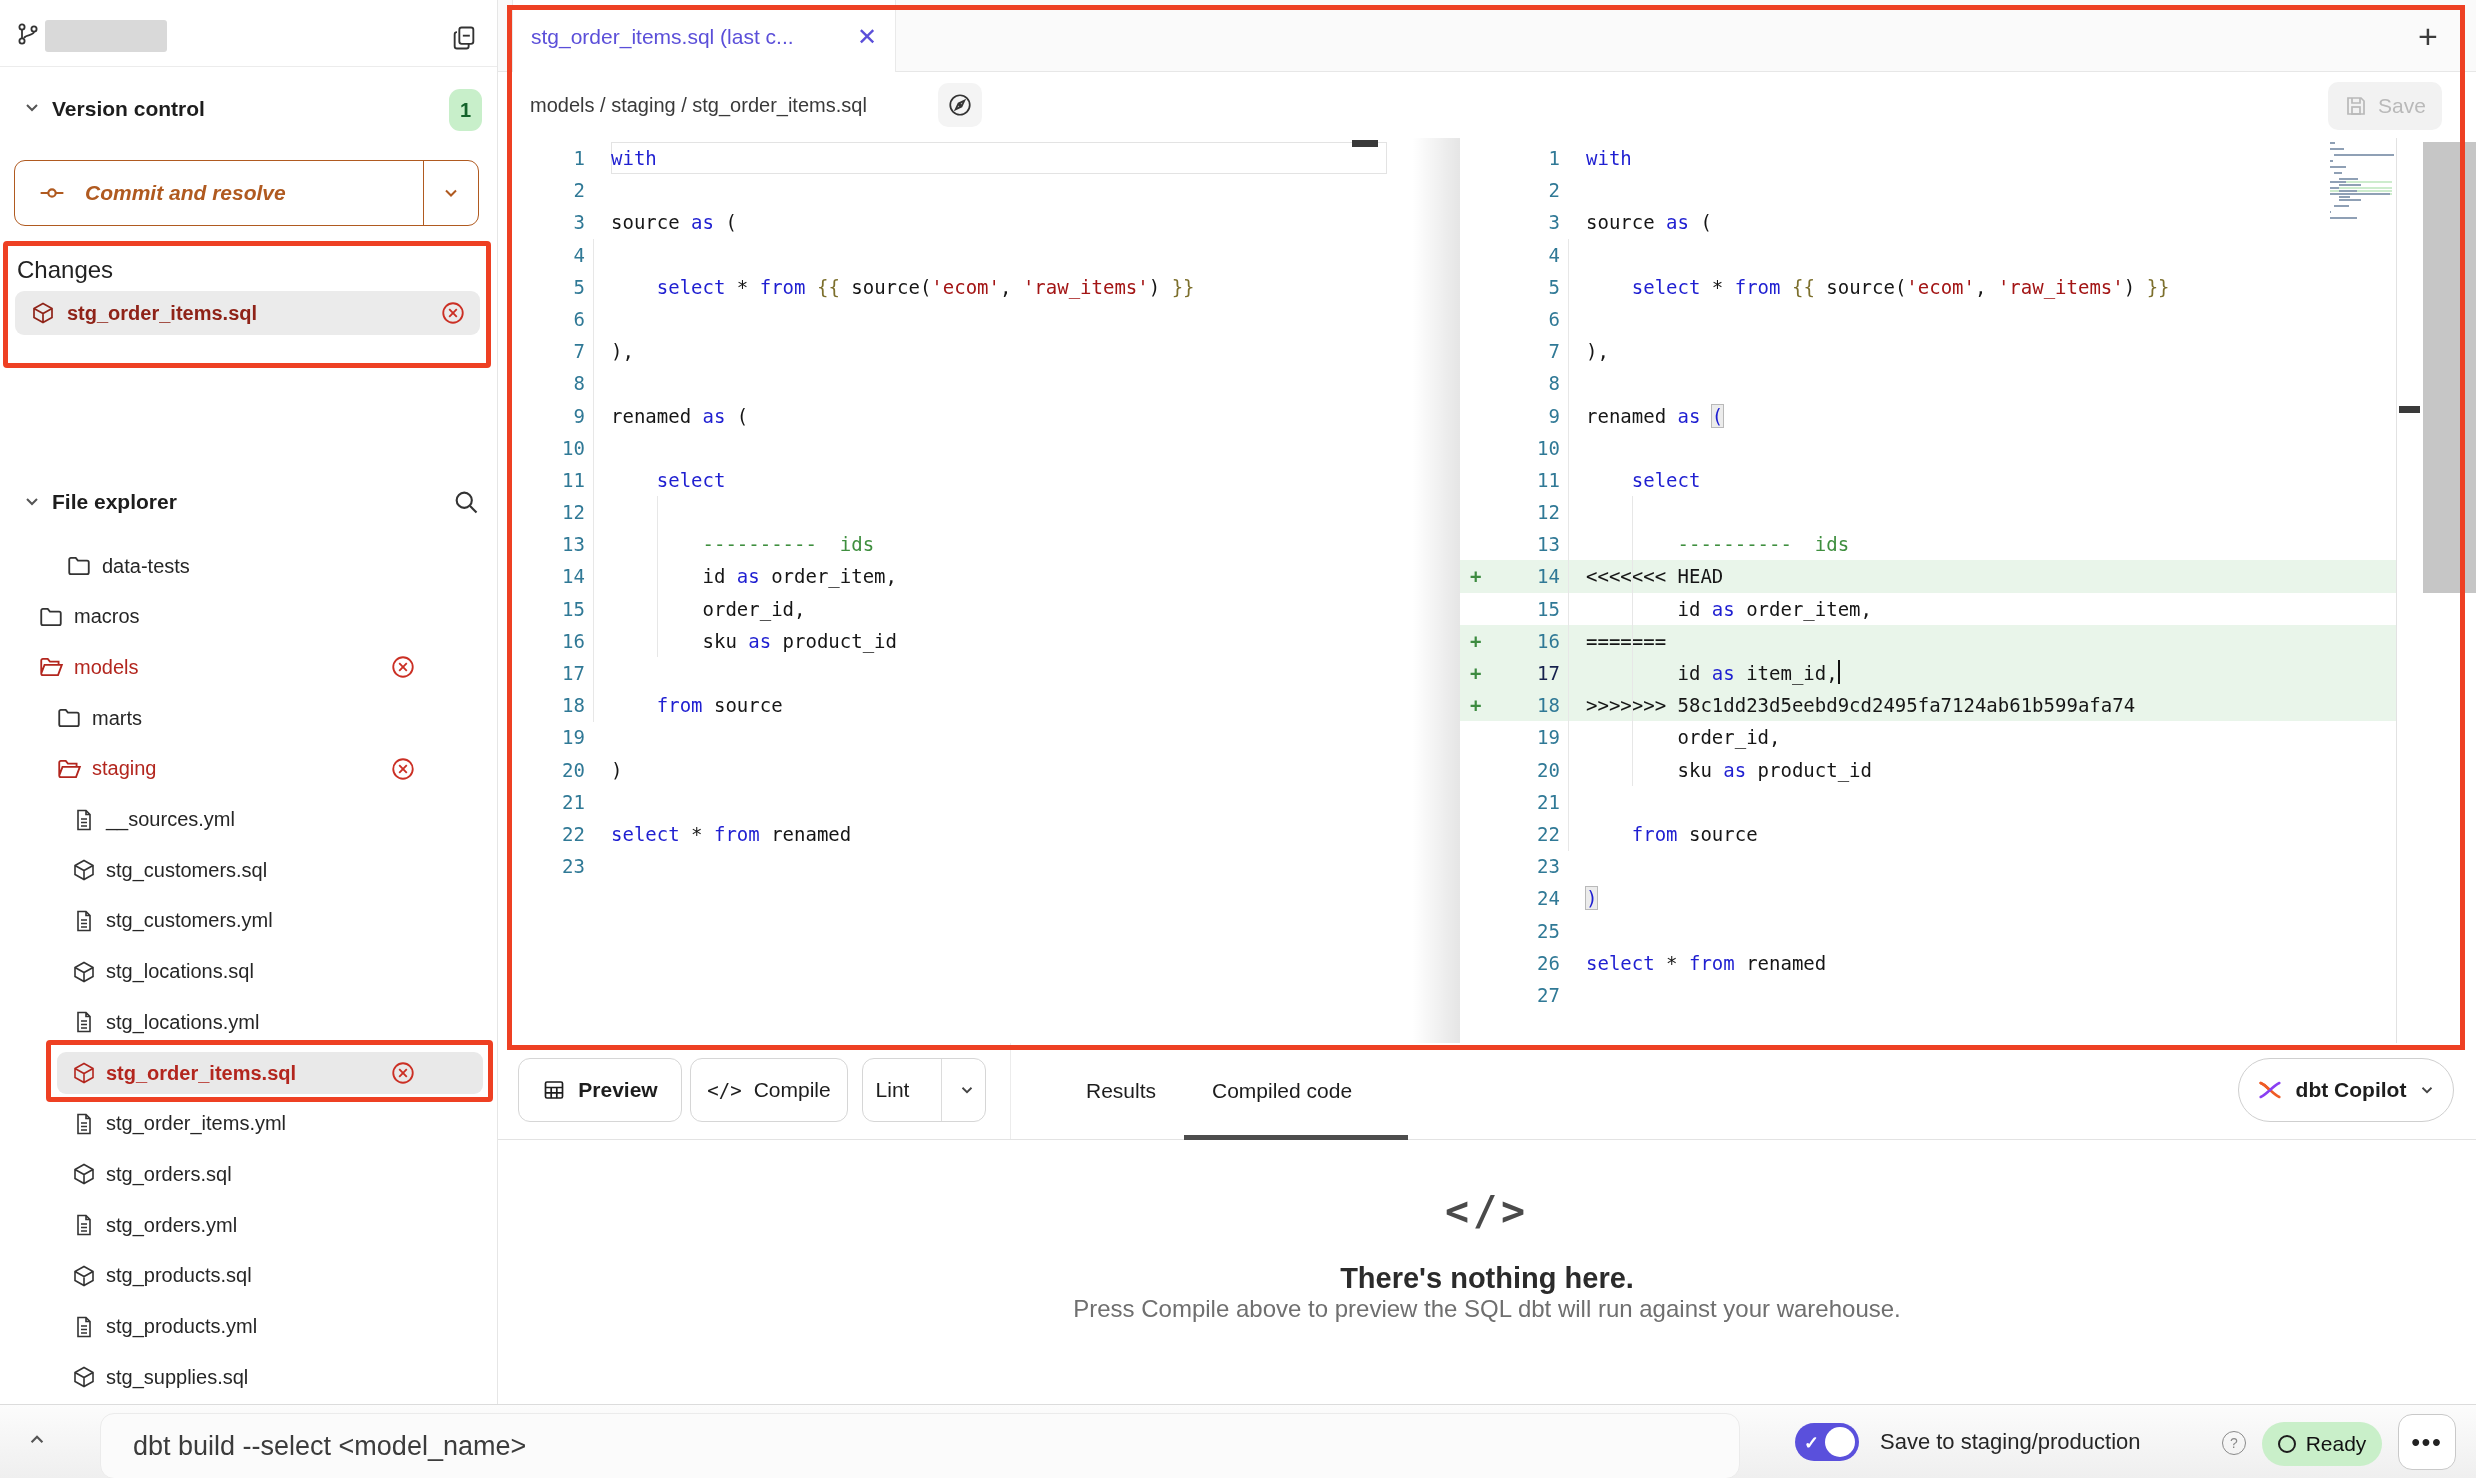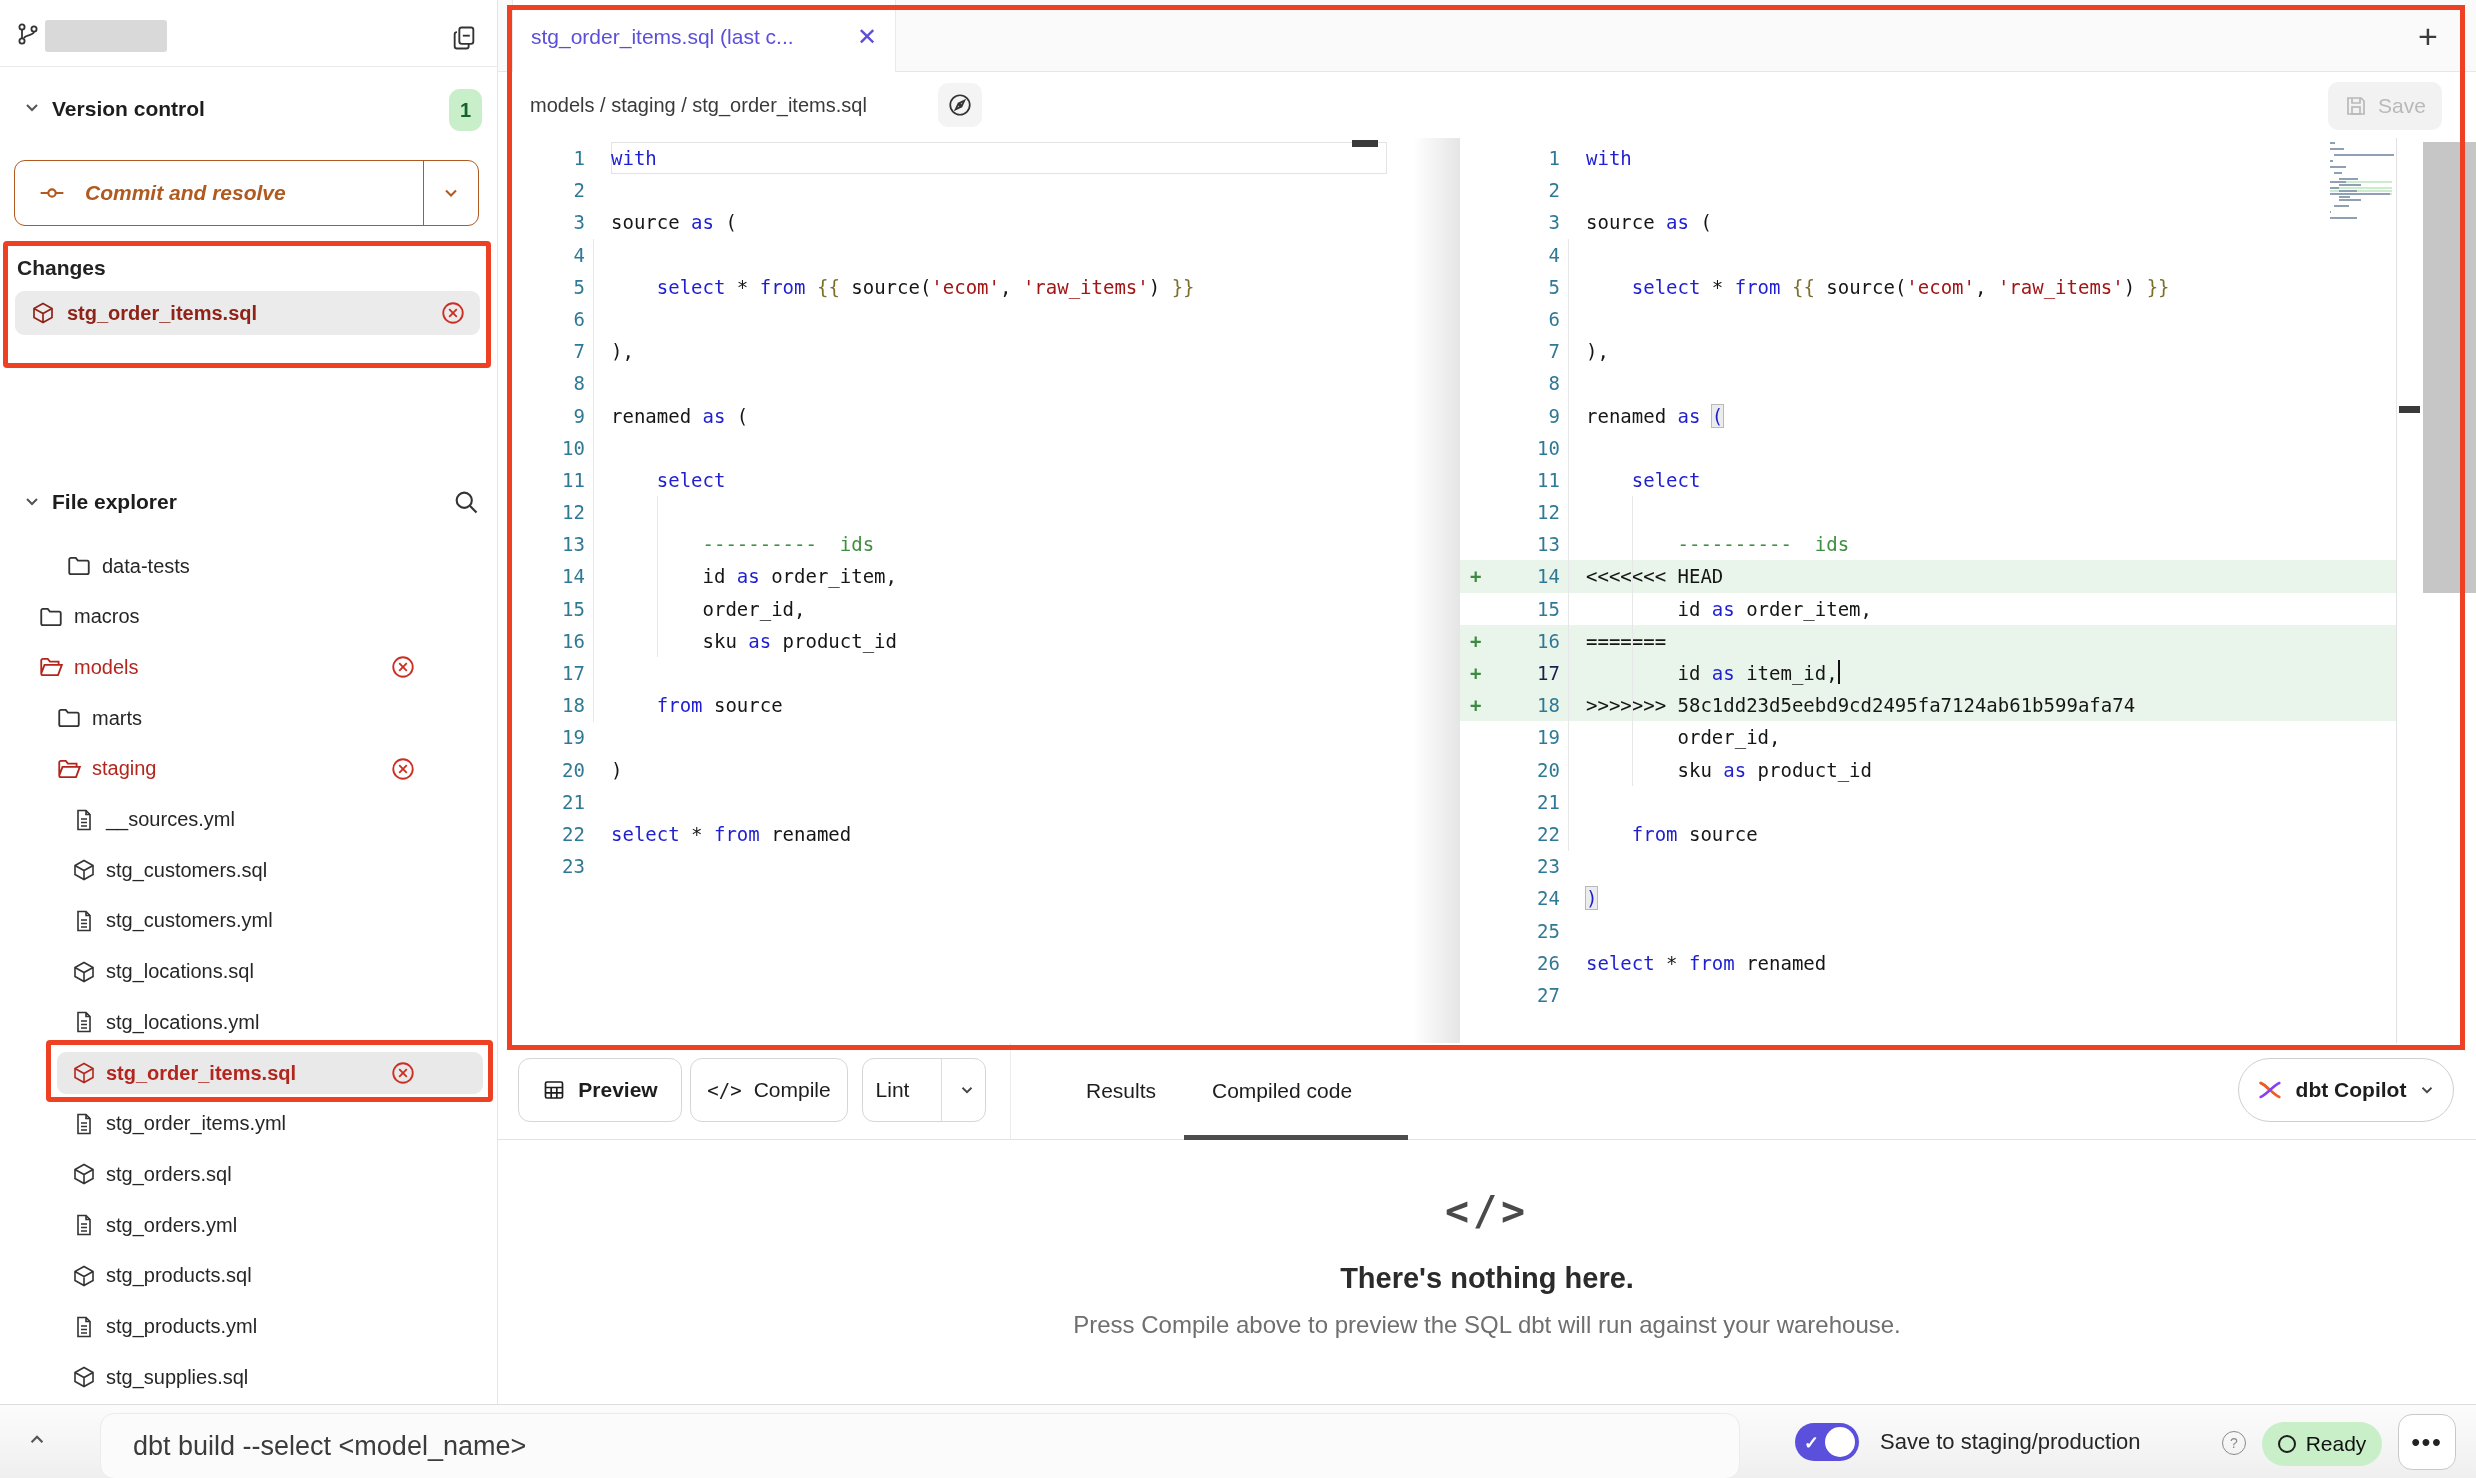--- a/index.html
+++ b/index.html
@@ -13,21 +13,21 @@
   .sb-header{position:absolute;left:0;top:0;width:100%;height:66px;border-bottom:1px solid #ececec;}
   .redact{position:absolute;left:45px;top:20px;width:122px;height:32px;background:#d9d9d9;border-radius:3px;}
   .sec-title{font-size:21px;font-weight:bold;color:#1d1d1d;}
   .badge{position:absolute;left:449px;top:89px;width:33px;height:42px;background:var(--badge-bg);
          border-radius:11px;display:flex;align-items:center;justify-content:center;font-size:20px;color:#14632b;font-weight:bold;}
   .commit-btn{position:absolute;left:14px;top:160px;width:465px;height:66px;border:1.5px solid var(--orange);
               border-radius:11px;display:flex;align-items:center;background:#fff;box-sizing:border-box;}
   .commit-main{flex:1;display:flex;align-items:center;gap:20px;padding-left:24px;color:var(--orange);
                font-size:21px;font-weight:bold;height:100%;font-style:italic;}
   .commit-caret{width:54px;height:100%;border-left:1.5px solid var(--orange);display:flex;align-items:center;justify-content:center;}
-  .changes-label{position:absolute;left:17px;top:256px;font-size:21px;font-weight:bold;}
+  .changes-label{position:absolute;left:17px;top:256px;font-size:24px;font-weight:normal;}
   .changed-row{position:absolute;left:15px;top:291px;width:465px;height:44px;background:#ebebeb;border-radius:9px;
                display:flex;align-items:center;padding-left:16px;box-sizing:border-box;gap:12px;}
   .changed-row .fname{color:#8f2318;font-size:20px;font-weight:bold;}
   .xicon{margin-left:auto;margin-right:14px;flex:none;}
 
   .fe-header{position:absolute;left:0;top:484px;width:100%;height:40px;}
   .tree{position:absolute;left:0;top:0;width:100%;}
   .trow{position:absolute;height:42px;display:flex;align-items:center;gap:10px;width:100%;box-sizing:border-box;font-size:20px;color:#262626;}
   .trow.red{color:#b3261e;}
   .trow .lbl{white-space:nowrap;}
@@ -89,21 +89,21 @@
   .lint-label{display:flex;align-items:center;padding:0 20px;}
   .lint-caret{display:flex;align-items:center;padding:0 16px;border-left:1px solid #dcdcdc;}
   .vsep{position:absolute;left:512px;top:0;width:1px;height:96px;background:#ececec;}
   .btab{position:absolute;top:0;height:96px;display:flex;align-items:center;font-size:21px;color:#1d1d1d;}
   .btab-underline{position:absolute;left:686px;top:92px;width:224px;height:5px;background:#4d4d4d;}
   .copilot{position:absolute;left:1740px;top:15px;width:216px;height:64px;border:1px solid #cfcfcf;border-radius:32px;
            display:flex;align-items:center;justify-content:center;gap:12px;font-size:21px;font-weight:bold;color:#1d1d1d;box-sizing:border-box;}
   .empty{position:absolute;left:0;top:1140px;width:100%;height:264px;text-align:center;background:#fff;}
   .empty-icon{margin-top:48px;font-family:"DejaVu Sans Mono",monospace;font-size:40px;font-weight:bold;color:#4a4a4a;letter-spacing:4px;}
   .empty-title{margin-top:28px;font-size:29px;font-weight:bold;color:#2b2b2b;}
-  .empty-sub{margin-top:16px;font-size:24px;color:#6f6f6f;}
+  .empty-sub{font-size:24px;color:#6f6f6f;}
 
   
   .statusbar{position:absolute;left:0;top:1404px;width:100%;height:74px;background:linear-gradient(#fcfcfc,#efefef);border-top:1px solid #dcdcdc;box-sizing:border-box;}
   .sb-caret{position:absolute;left:24px;top:22px;}
   .cmd-card{position:absolute;left:100px;top:8px;width:1640px;height:66px;background:#fbfbfb;border:1px solid #ebebeb;
             border-radius:14px;box-sizing:border-box;display:flex;align-items:center;padding-left:32px;}
   .cmd-text{font-size:27px;color:#3c3c3c;}
   .toggle{position:absolute;left:1795px;top:18px;width:64px;height:38px;background:var(--indigo);border-radius:19px;}
   .toggle .knob{position:absolute;right:4px;top:4px;width:30px;height:30px;background:#fff;border-radius:50%;}
   .toggle .tick{position:absolute;left:9px;top:9px;color:#fff;font-size:18px;font-weight:bold;}

